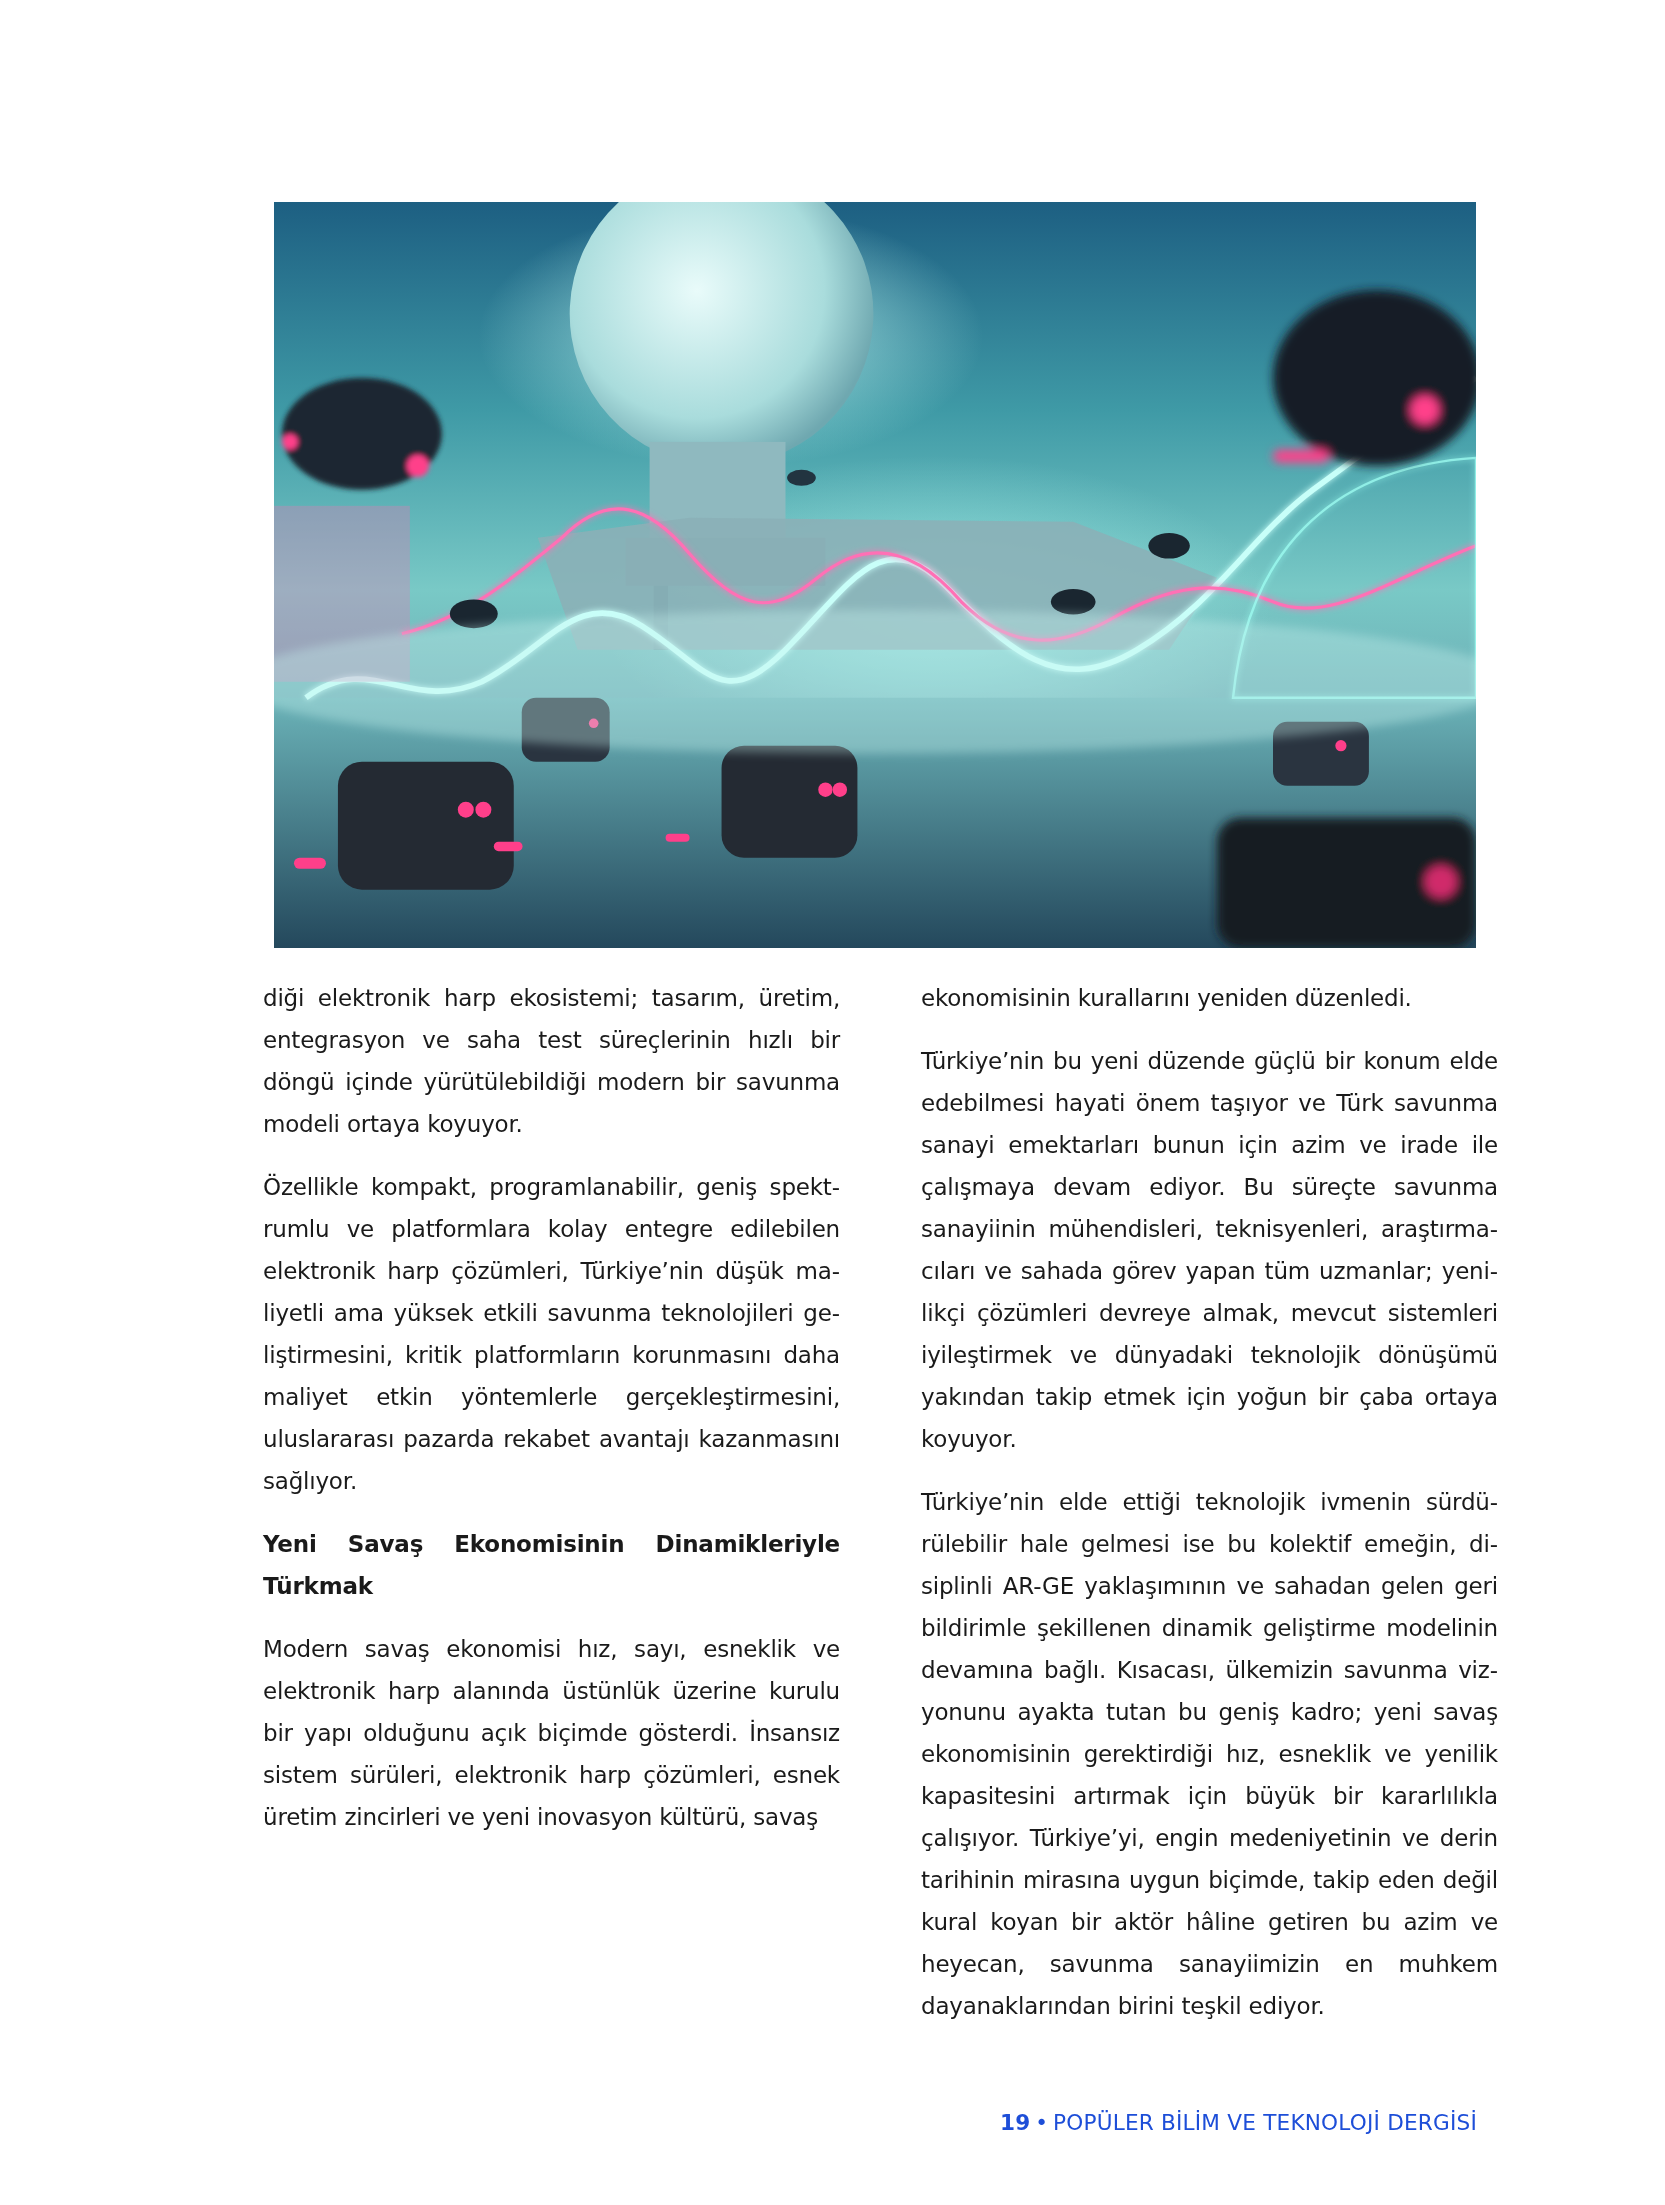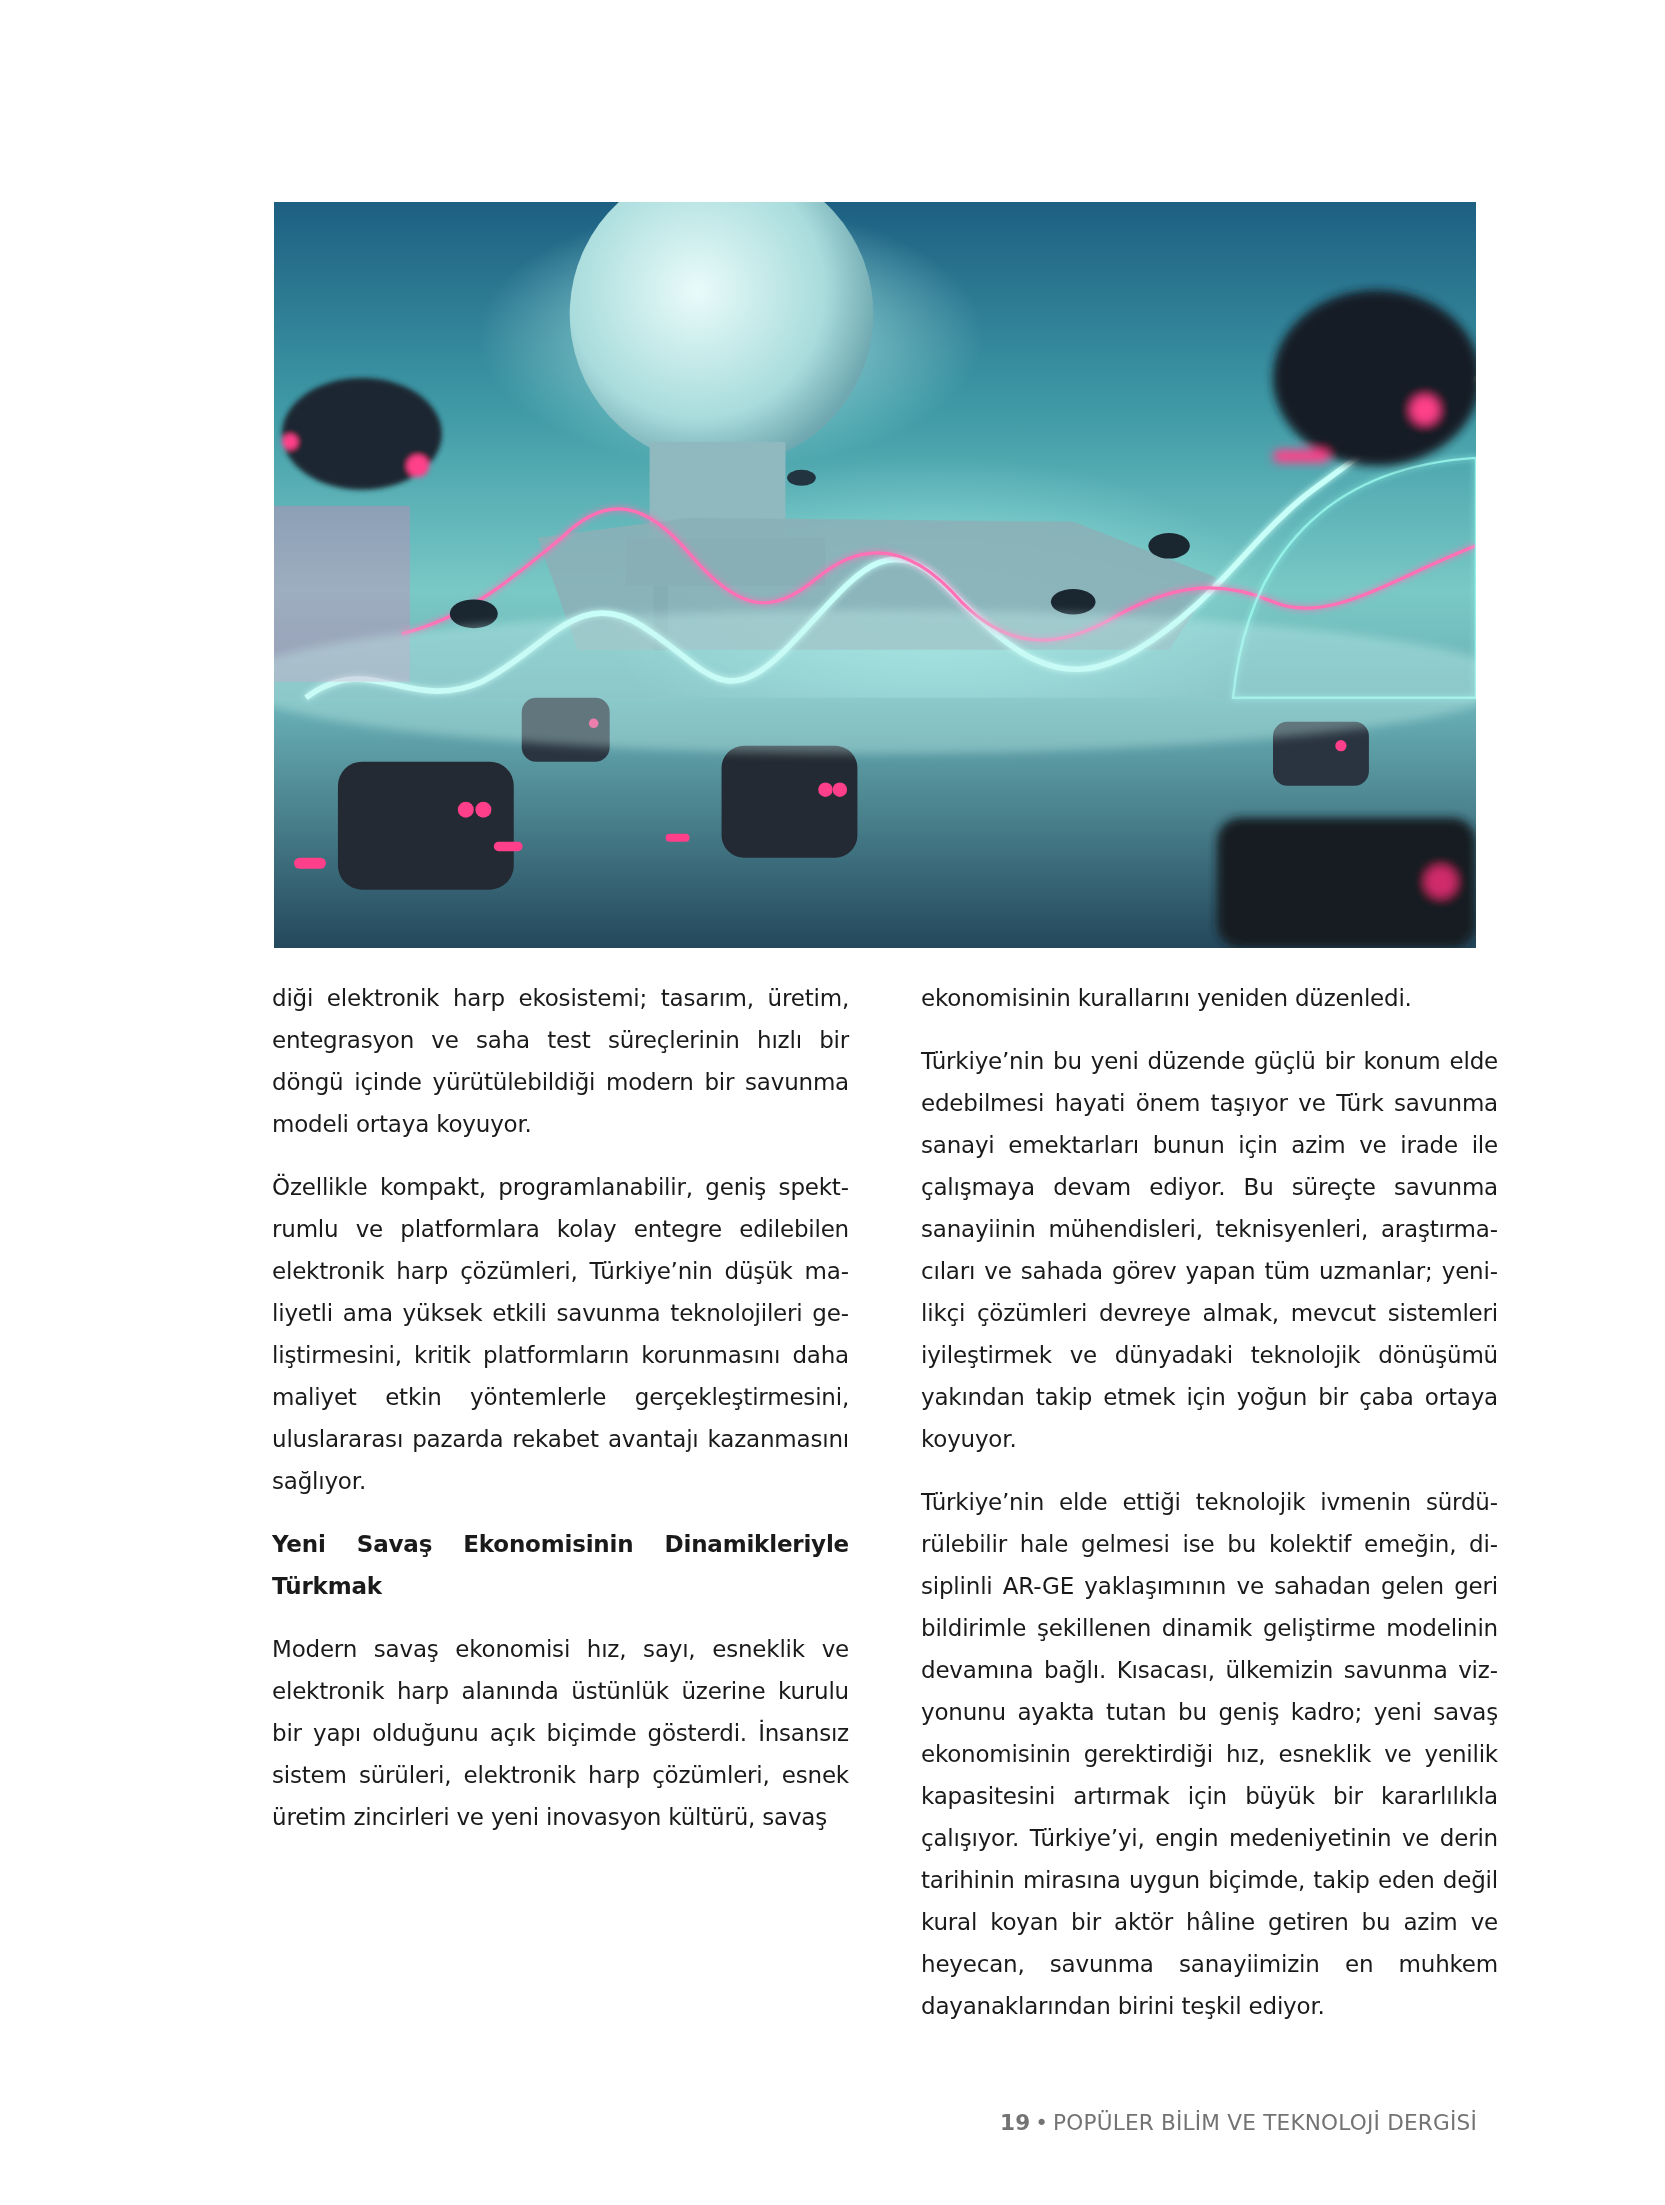--- a/index.html
+++ b/index.html
@@ -14,27 +14,27 @@
       radial-gradient(ellipse 30% 25% at 38% 18%, rgba(190,245,240,0.85), rgba(190,245,240,0) 70%),
       radial-gradient(ellipse 40% 30% at 55% 55%, rgba(160,235,230,0.75), rgba(160,235,230,0) 70%),
       linear-gradient(180deg, #1d5f82 0%, #3f9aa6 28%, #79c9c6 52%, #6aa9b2 70%, #2e5a70 100%);
   }
   .hero svg { position: absolute; left: 0; top: 0; width: 100%; height: 100%; }
   .col {
     position: absolute; top: 977px;
     font-size: 23px; line-height: 42px; text-align: justify;
     letter-spacing: -0.2px;
   }
-  .col.left { left: 272px; width: 577px; }
+  .col.left { left: 263px; width: 577px; }
   .col.right { left: 921px; width: 577px; }
   .col p { margin: 0 0 21px 0; hyphens: manual; }
   .col p.h { font-weight: bold; }
   .footer {
     position: absolute; right: 189px; top: 2110px;
-    font-size: 21.6px; color: #737373; letter-spacing: 0.2px; white-space: nowrap;
+    font-size: 21.6px; color: #1d4ed8; letter-spacing: 0.2px; white-space: nowrap;
   }
   .footer .num { font-weight: bold; }
   .footer .dot { margin: 0 4.8px; }
 </style>
 </head>
 <body>
 
 <div class="hero">
   <svg viewBox="0 0 1504 933" preserveAspectRatio="none">
     <defs>

